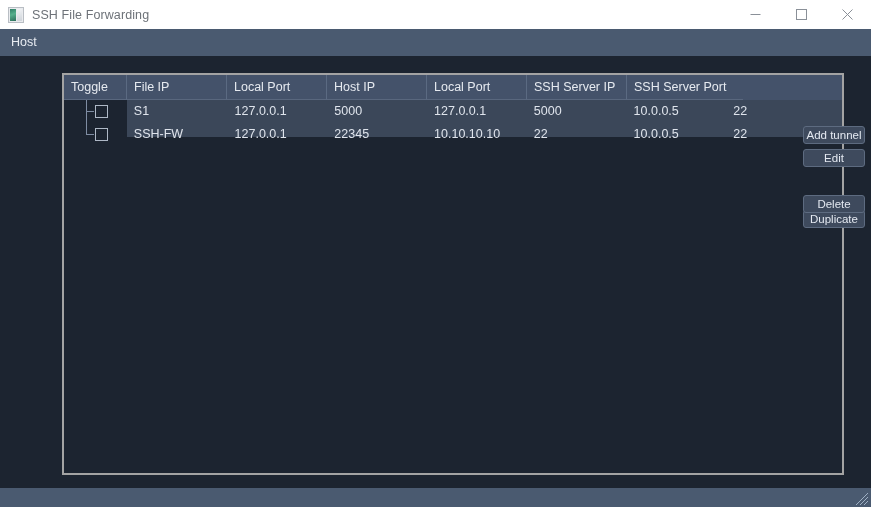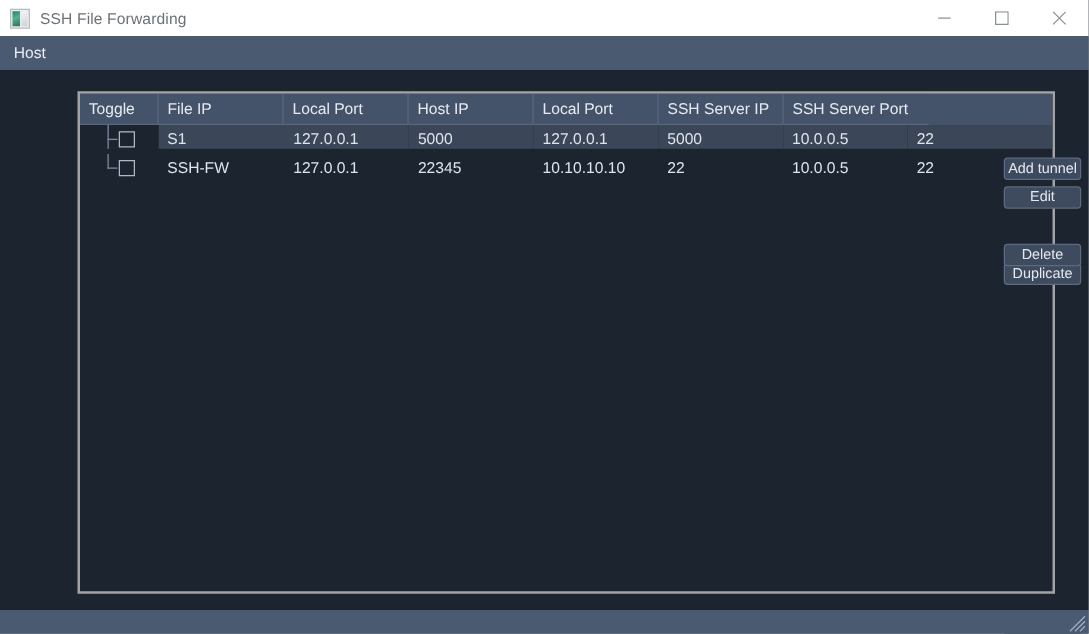--- a/index.html
+++ b/index.html
@@ -140,21 +140,21 @@
   #table-header .th:last-child { border-right: none; }
 
   .trow {
     display: flex;
     height: 23px;
     box-sizing: border-box;
   }
   .trow.selected .td { background: #3b4759; }
   .trow .td {
     box-sizing: border-box;
-    height: 19px;
+    height: 37px;
     line-height: 23px;
     font-size: 12.5px;
     color: #dfe4ec;
     padding-left: 7px;
     white-space: nowrap;
     overflow: hidden;
   }
   .trow .td.toggle-cell {
     padding-left: 0;
     position: relative;

